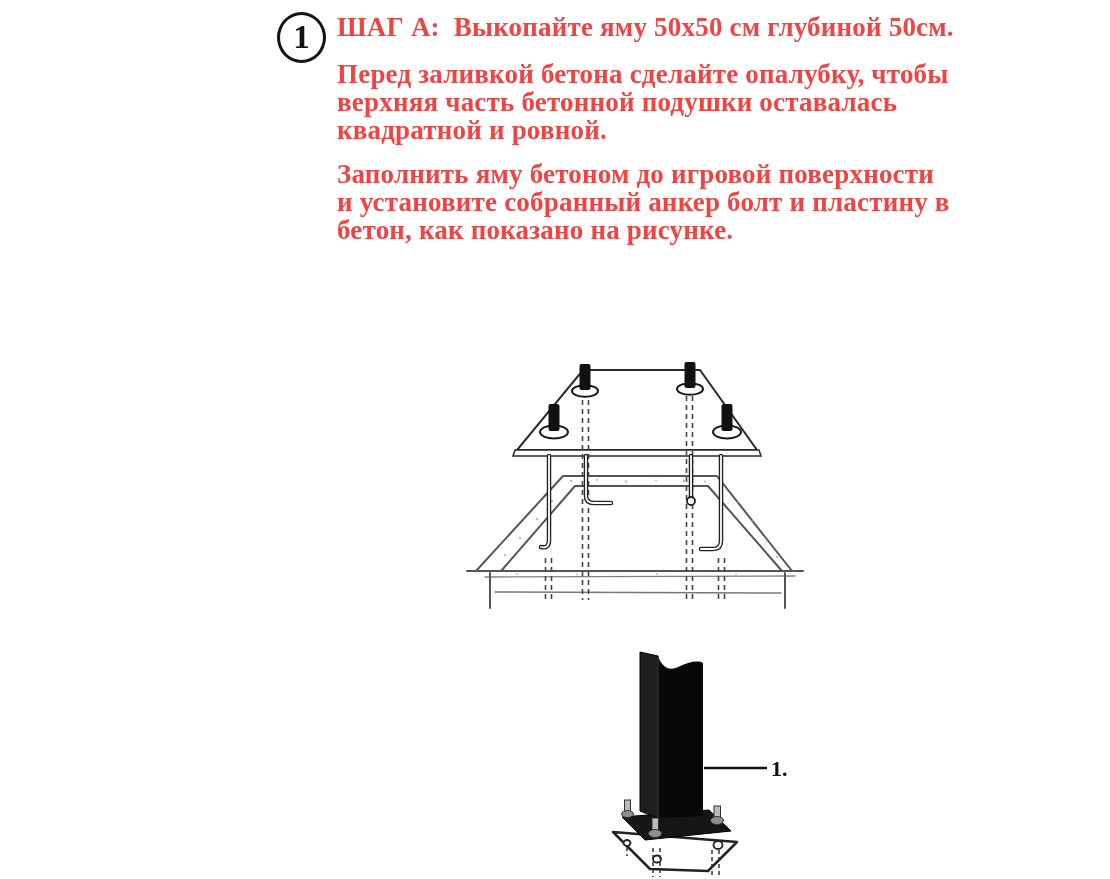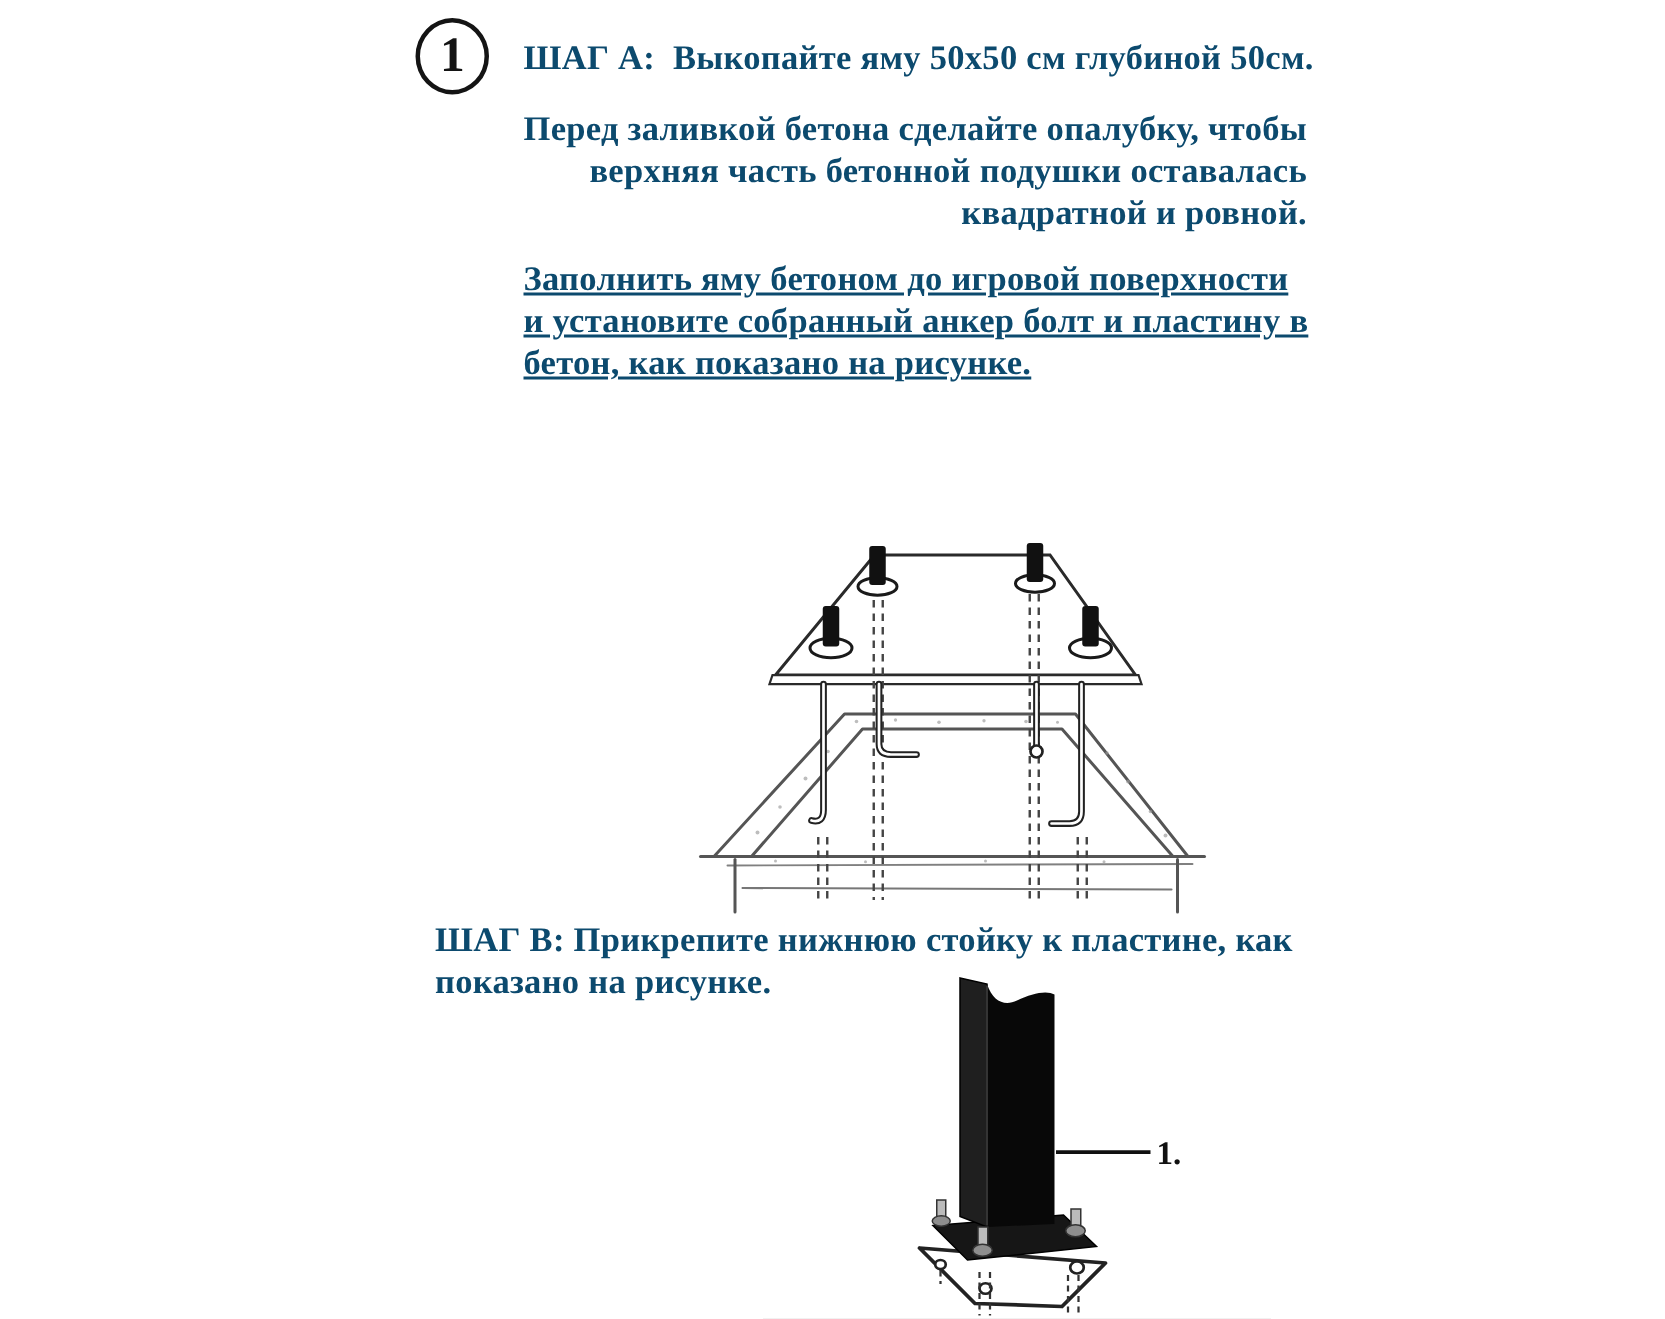--- a/index.html
+++ b/index.html
@@ -6,41 +6,41 @@
   .page{
     position:relative;
     width:1110px;height:879px;
     background:#ffffff;
     overflow:hidden;
     font-family:"Liberation Serif","DejaVu Serif",serif;
     color:#161616;
   }
   .tb{
     position:absolute;
-    margin:12px;
+    margin:0;
     font-weight:700;
-    font-size:23px;
+    font-size:27px;
     line-height:28px;
     white-space:pre-wrap;
-    color:#0c4a6e;
+    color:#ef4444;
     letter-spacing:0.2px;
   }
   .badge{
     position:absolute;
     left:277px;top:12px;
     width:43px;height:45px;
     border:3.5px solid #141414;
     border-radius:50%;
     display:flex;align-items:center;justify-content:center;
     font-size:33px;font-weight:700;
     color:#141414;
   }
   .heading-a{left:337px;top:13px;}
-  .para-formwork{left:337px;top:60px;text-align:right;}
-  .para-fill{left:337px;top:160px;text-decoration:underline;}
+  .para-formwork{left:337px;top:60px;}
+  .para-fill{left:337px;top:160px;}
   .para-wait{left:338px;top:258px;}
   .heading-b{left:278px;top:601px;}
   .fig{position:absolute;}
   .fig1{left:455px;top:352px;}
   .fig2{left:600px;top:635px;}
   .fig-label{
     font-family:"Liberation Serif","DejaVu Serif",serif;
     font-size:22px;font-weight:700;fill:#111;
   }
 </style>
@@ -132,22 +132,20 @@
       <rect x="124.5" y="12" width="11" height="26" rx="2" fill="#111"></rect>
       <ellipse cx="235" cy="37" rx="13" ry="5.8" fill="#ffffff" stroke="#1a1a1a" stroke-width="2"></ellipse>
       <rect x="229.5" y="10" width="11" height="26" rx="2" fill="#111"></rect>
       <ellipse cx="99" cy="80" rx="14" ry="6.5" fill="#ffffff" stroke="#1a1a1a" stroke-width="2"></ellipse>
       <rect x="93.5" y="52" width="11" height="27" rx="2" fill="#111"></rect>
       <ellipse cx="272" cy="80" rx="14" ry="6.5" fill="#ffffff" stroke="#1a1a1a" stroke-width="2"></ellipse>
       <rect x="266.5" y="52" width="11" height="27" rx="2" fill="#111"></rect>
     </g>
   </svg>
 
-  <h2 class="tb heading-b">ШАГ В: Прикрепите нижнюю стойку к пластине, как
-показано на рисунке.</h2>
 
   <svg class="fig fig2" width="200" height="244" viewBox="0 0 200 244">
 
     <g>
       <polygon points="13,197 137,207 108,236 50,234" fill="#ffffff" stroke="#222" stroke-width="2.5" stroke-linejoin="round"></polygon>
       <ellipse cx="27" cy="208" rx="3.5" ry="3" fill="#ffffff" stroke="#222" stroke-width="1.8"></ellipse>
       <ellipse cx="57" cy="224" rx="4" ry="3.5" fill="#ffffff" stroke="#222" stroke-width="1.8"></ellipse>
       <ellipse cx="118" cy="210" rx="4.5" ry="4" fill="#ffffff" stroke="#222" stroke-width="1.8"></ellipse>
     </g>
 

